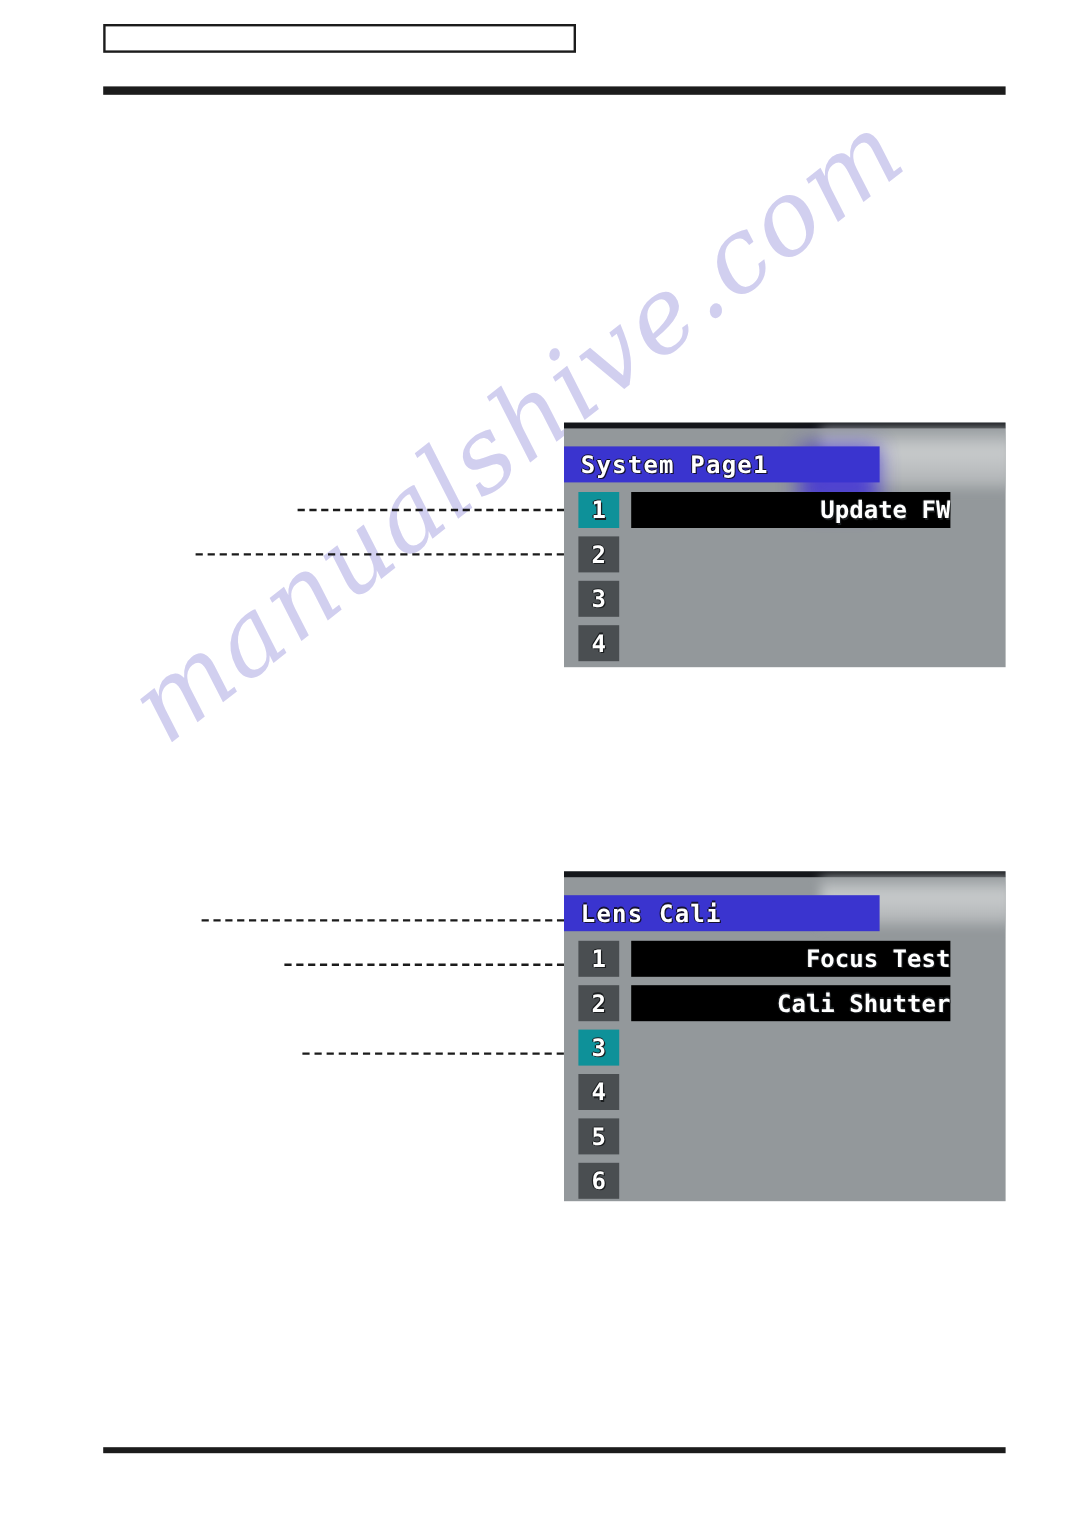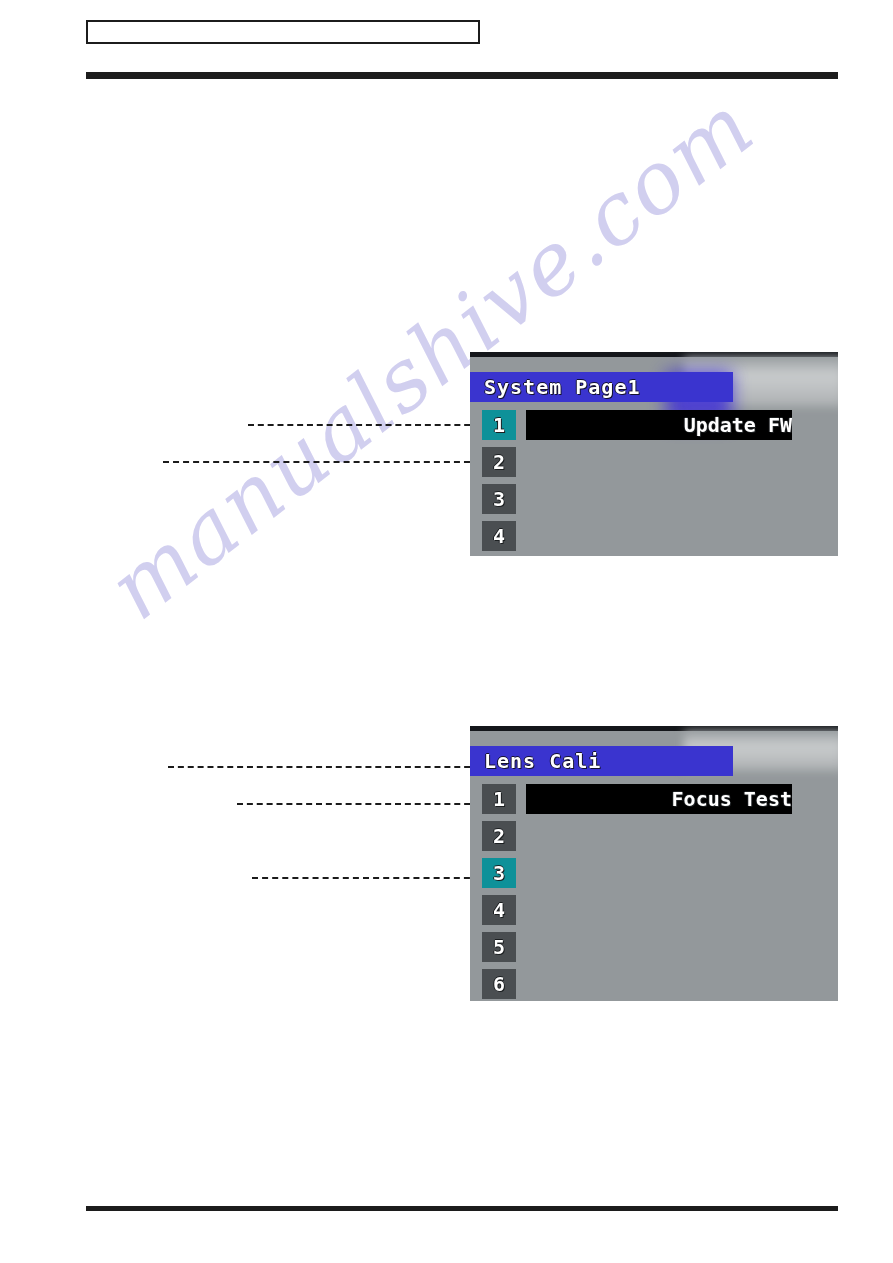--- a/index.html
+++ b/index.html
@@ -239,20 +239,21 @@
     <div class="osd-blur" style="left:214px; top:5px; width:160px; height:40px;"></div>
 
     <div class="osd-title" style="left:0px; top:20px; width:263px; height:30px;">Lens Cali</div>
 
     <div class="osd-row" style="top:58px;">
       <div class="osd-num">1</div>
       <div class="osd-label">Focus Test</div>
     </div>
     <div class="osd-row" style="top:95px;">
       <div class="osd-num">2</div>
+      <div class="osd-label">Cali Shutter</div>
     </div>
     <div class="osd-row" style="top:132px;">
       <div class="osd-num sel">3</div>
     </div>
     <div class="osd-row" style="top:169px;">
       <div class="osd-num">4</div>
     </div>
     <div class="osd-row" style="top:206px;">
       <div class="osd-num">5</div>
     </div>

